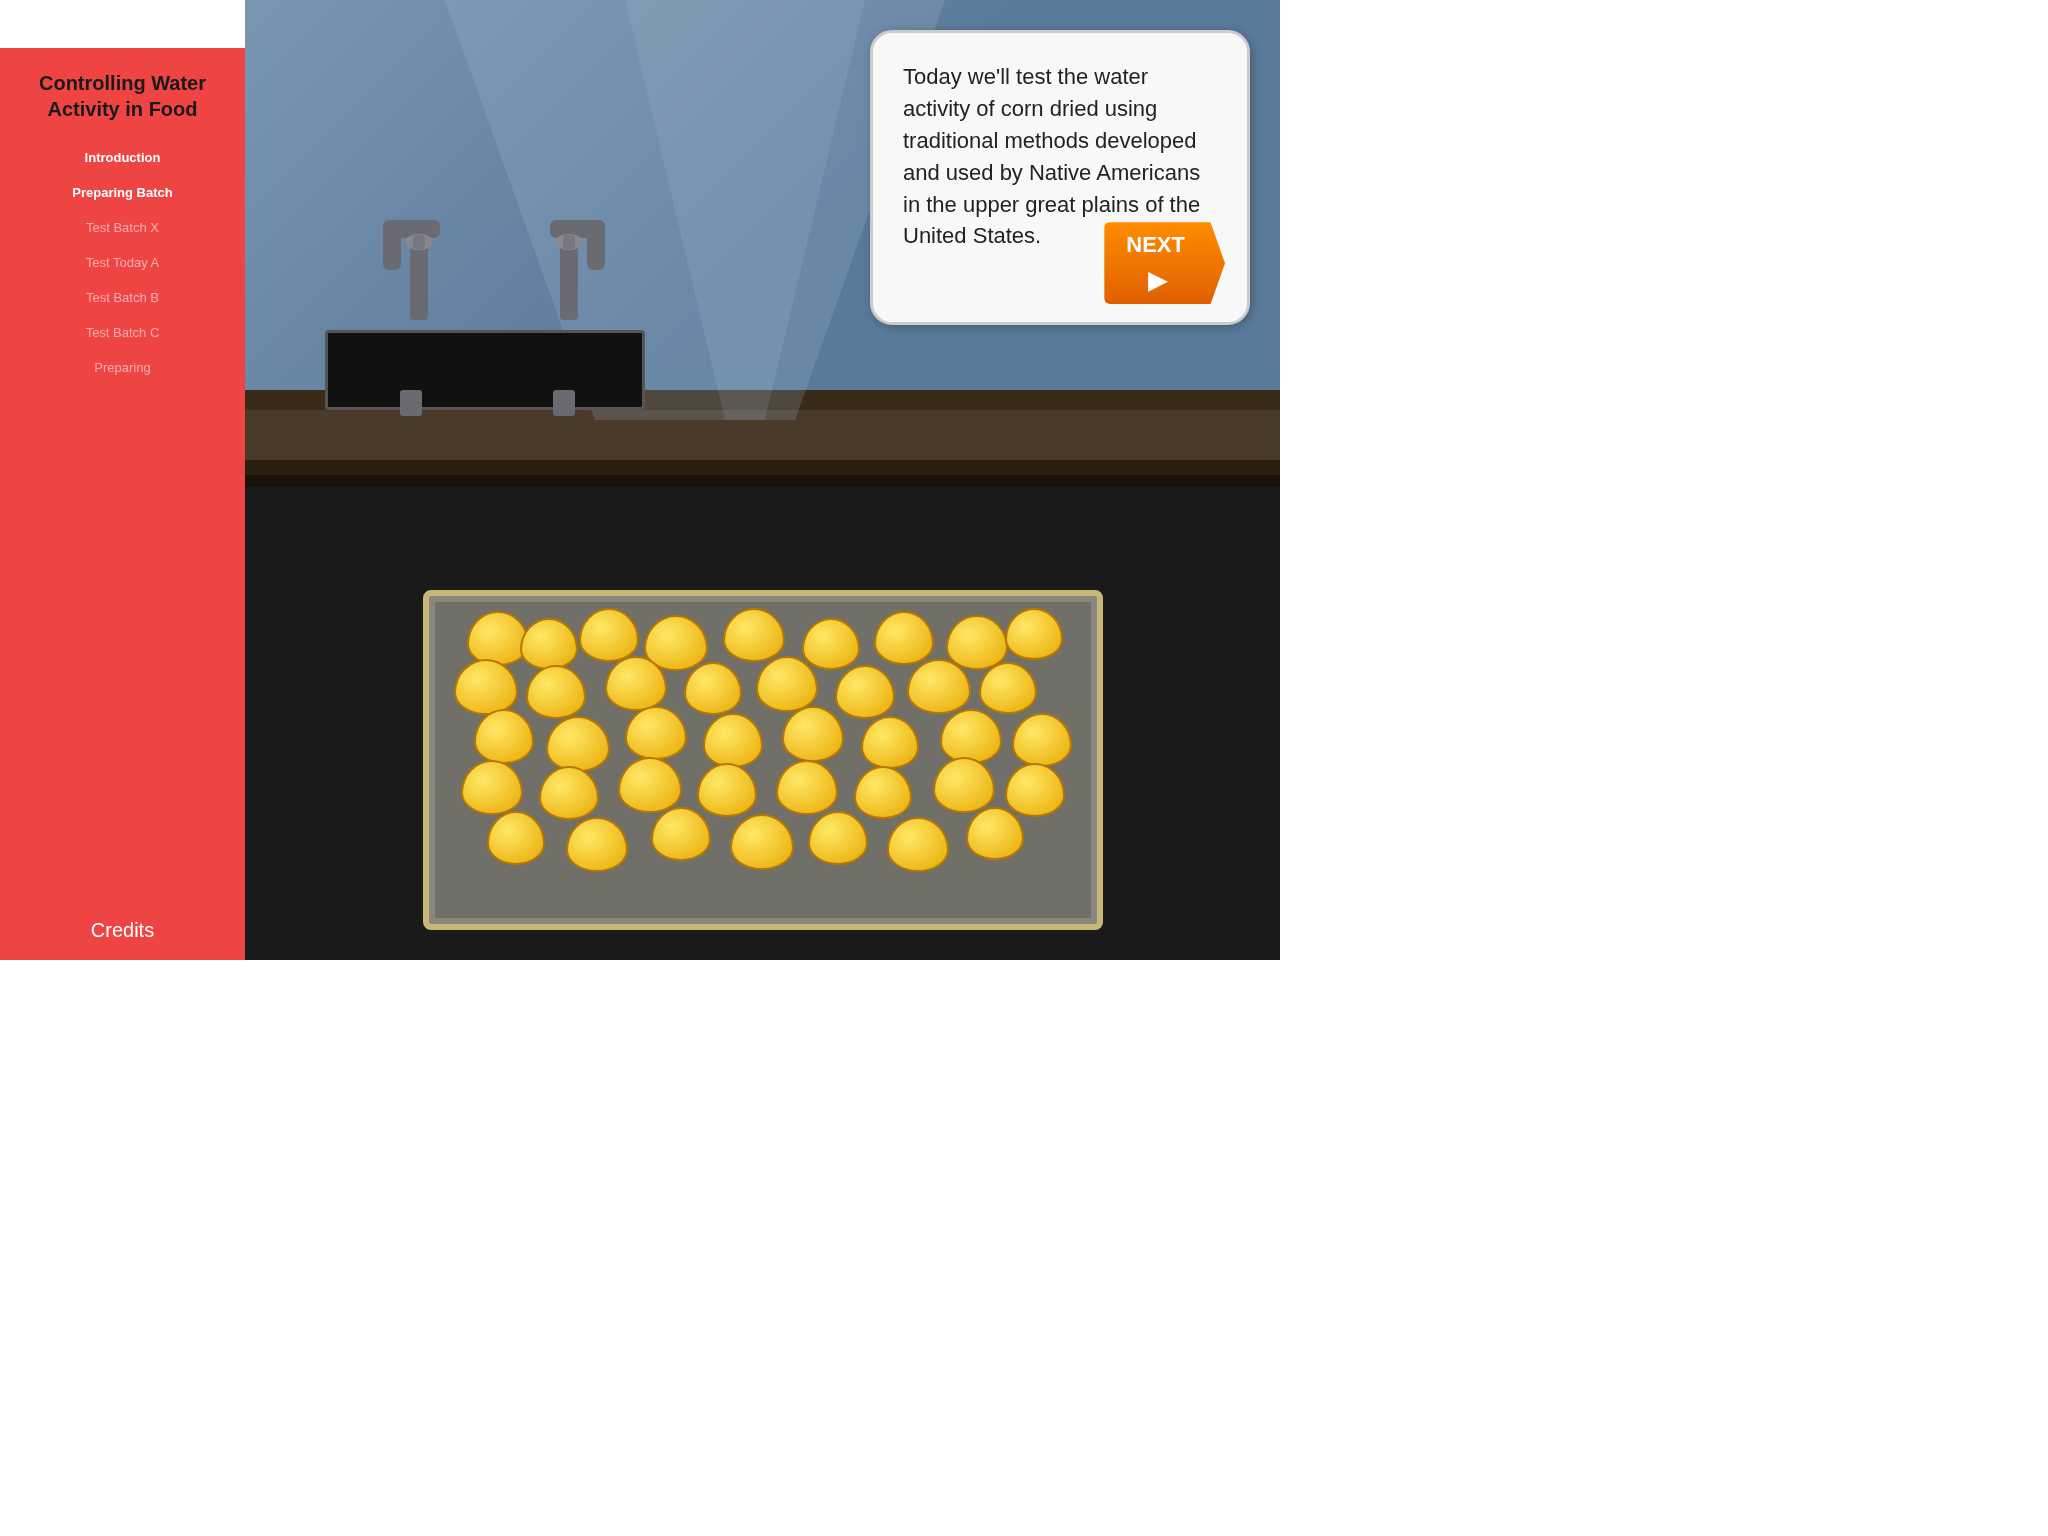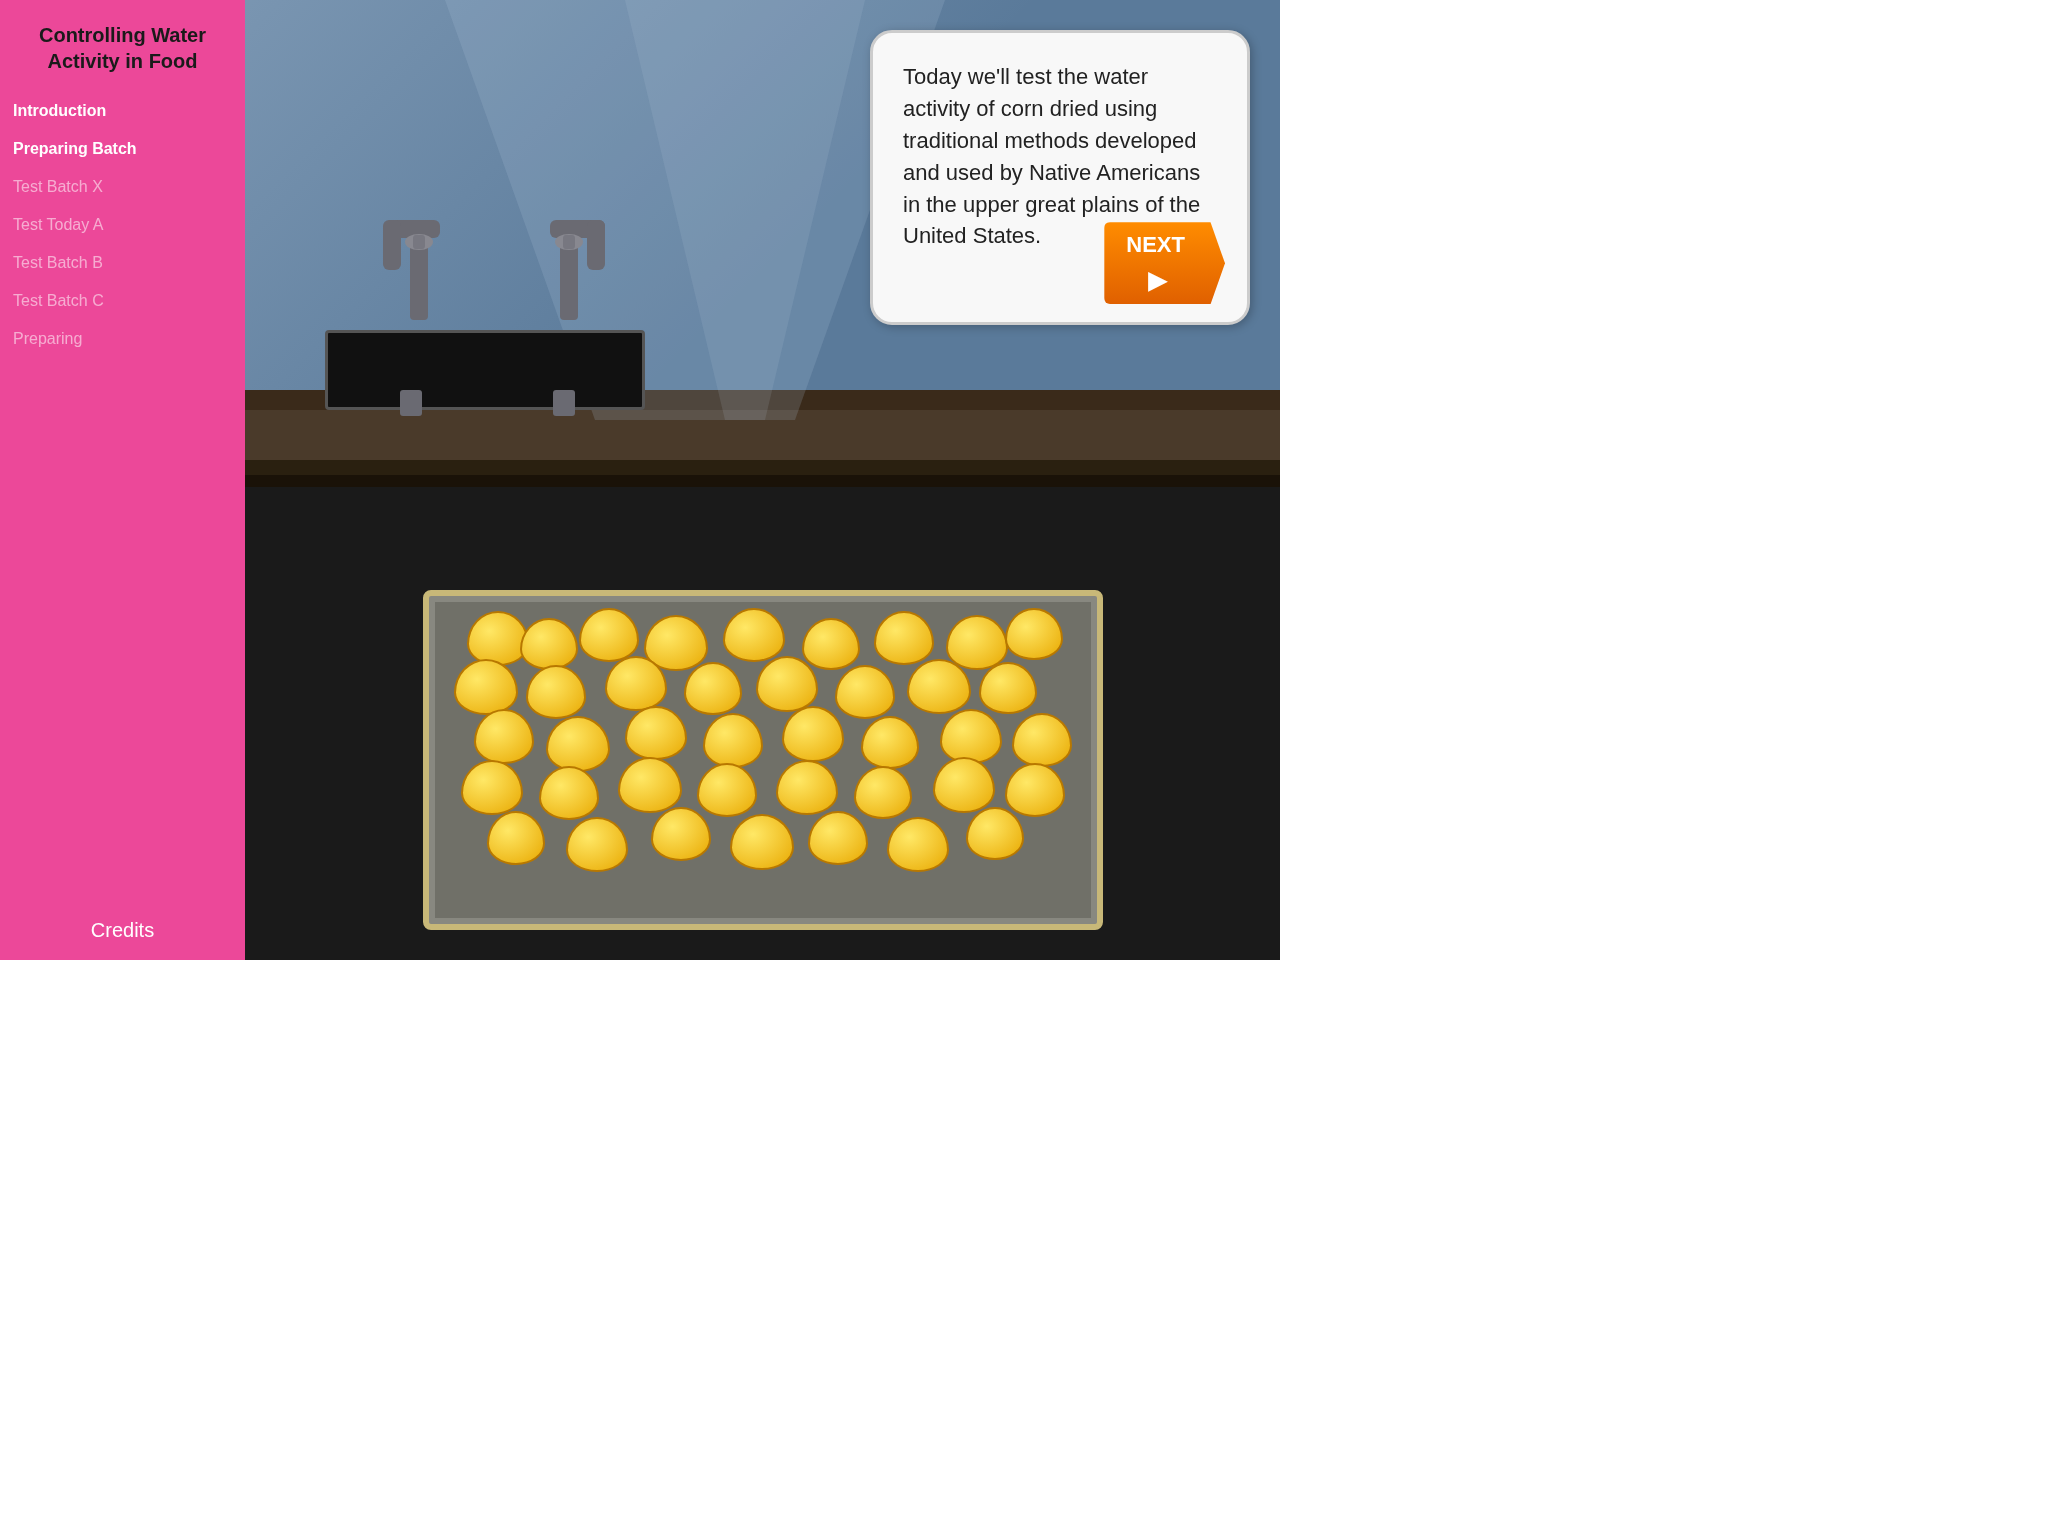--- a/index.html
+++ b/index.html
@@ -8,38 +8,39 @@
       height: 960px;
       display: flex;
       font-family: Arial, sans-serif;
       overflow: hidden;
     }
 
     
     #sidebar {
       width: 245px;
       min-width: 245px;
-      background: #ec4899;
+      background: #ef4444;
       display: flex;
       flex-direction: column;
       padding: 0;
       position: relative;
+      margin-top: 48px;
     }
     #sidebar-title {
       color: #1a1a1a;
       font-weight: bold;
       font-size: 20px;
       text-align: center;
       padding: 22px 18px 18px;
       line-height: 1.3;
     }
     .nav-item {
-      padding: 10px 13px;
-      text-align: left;
-      font-size: 16px;
+      padding: 10px 32px;
+      text-align: center;
+      font-size: 13px;
       cursor: pointer;
     }
     .nav-item.active {
       color: #ffffff;
       font-weight: bold;
     }
     .nav-item.inactive {
       color: rgba(255,255,255,0.55);
       font-weight: normal;
     }

